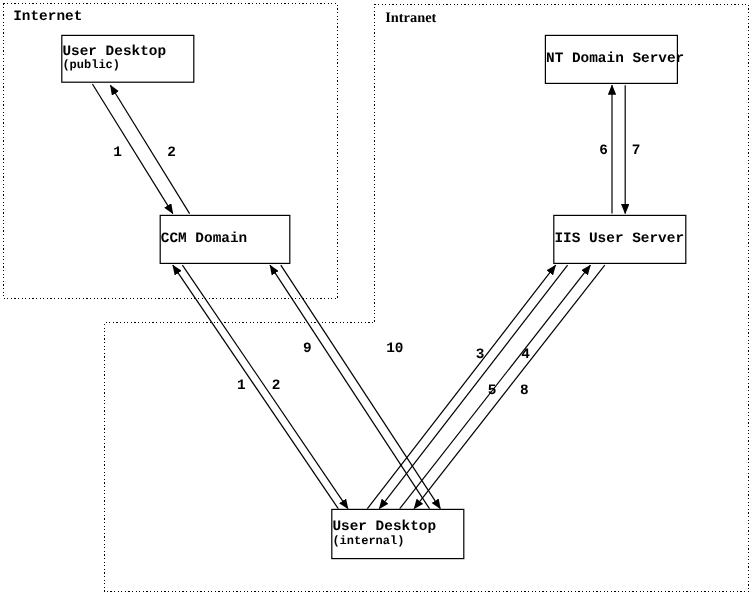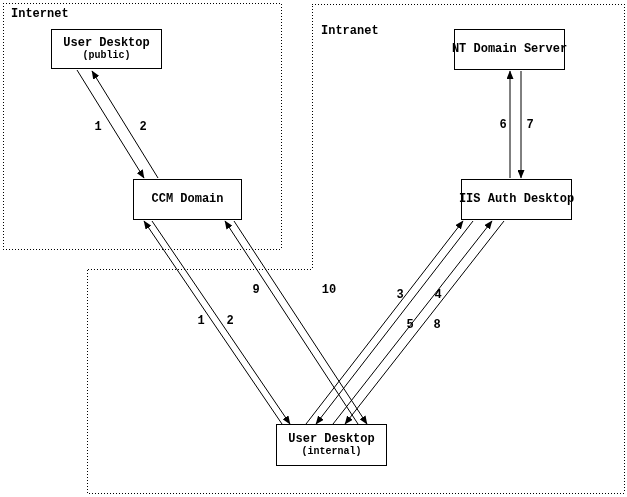--- a/index.html
+++ b/index.html
@@ -36,21 +36,21 @@
     white-space: nowrap;
     letter-spacing: 0px;
   }
   .node {
     position: absolute;
     background: #ffffff;
     border: 1px solid #000000;
     box-sizing: border-box;
     display: flex;
     flex-direction: column;
-    align-items: center;
+    align-items: flex-start;
     justify-content: center;
     text-align: center;
   }
   .node-title {
     font-size: 12px;
     font-weight: bold;
     line-height: 13px;
     white-space: nowrap;
   }
   .node-subtitle {
@@ -91,35 +91,35 @@
         <line x1="306" y1="424" x2="463" y2="221" class="flow-line" marker-end="url(#arrowhead)"></line>
         <line x1="473" y1="221" x2="316" y2="424" class="flow-line" marker-end="url(#arrowhead)"></line>
         <line x1="333" y1="424" x2="492" y2="221" class="flow-line" marker-end="url(#arrowhead)"></line>
         <line x1="504" y1="221" x2="345" y2="424" class="flow-line" marker-end="url(#arrowhead)"></line>
         <line x1="510" y1="178" x2="510" y2="71" class="flow-line" marker-end="url(#arrowhead)"></line>
         <line x1="521" y1="71" x2="521" y2="178" class="flow-line" marker-end="url(#arrowhead)"></line>
       </g>
   </svg>
   <div id="zone-labels-layer">
       <div class="zone-label" style="left: 11px; top: 7px;">Internet</div>
-      <div class="zone-label" style="left: 321px; top: 24px;">Intranet</div>
+      <div class="zone-label" style="left: 321px; top: 7px; font-family: Liberation Serif, serif;">Intranet</div>
     </div>
   <div id="nodes-layer">
       <div class="node" style="left: 51px; top: 29px; width: 111px; height: 40px;">
         <div class="node-title">User Desktop</div>
         <div class="node-subtitle">(public)</div>
       </div>
       <div class="node" style="left: 454px; top: 29px; width: 111px; height: 41px;">
         <div class="node-title">NT Domain Server</div>
       </div>
       <div class="node" style="left: 133px; top: 179px; width: 109px; height: 41px;">
         <div class="node-title">CCM Domain</div>
       </div>
       <div class="node" style="left: 461px; top: 179px; width: 111px; height: 41px;">
-        <div class="node-title">IIS Auth Desktop</div>
+        <div class="node-title">IIS User Server</div>
       </div>
       <div class="node" style="left: 276px; top: 424px; width: 111px; height: 42px;">
         <div class="node-title">User Desktop</div>
         <div class="node-subtitle">(internal)</div>
       </div>
     </div>
   <div id="flow-labels-layer">
       <div class="flow-label" style="left: 98px; top: 127px;">1</div>
       <div class="flow-label" style="left: 143px; top: 127px;">2</div>
       <div class="flow-label" style="left: 503px; top: 125px;">6</div>

